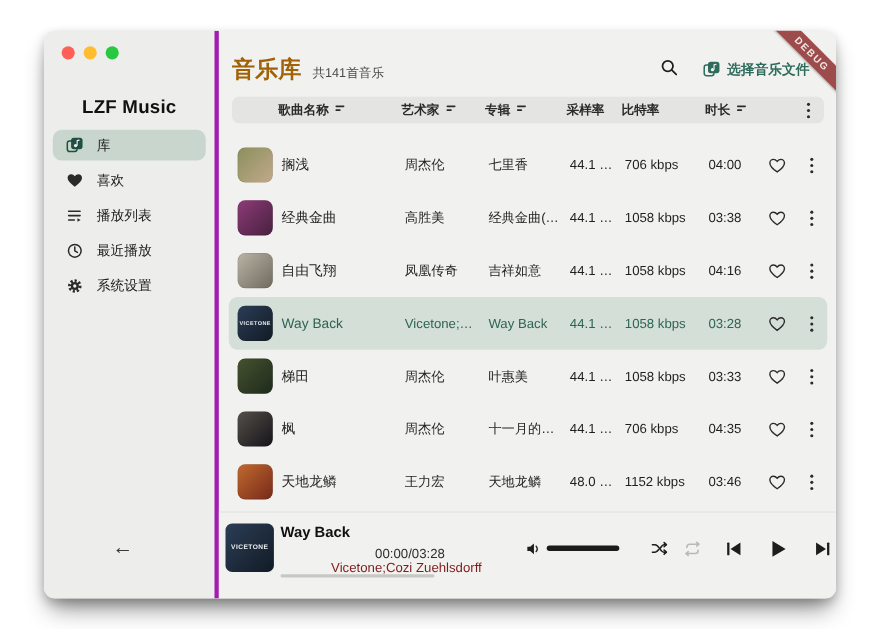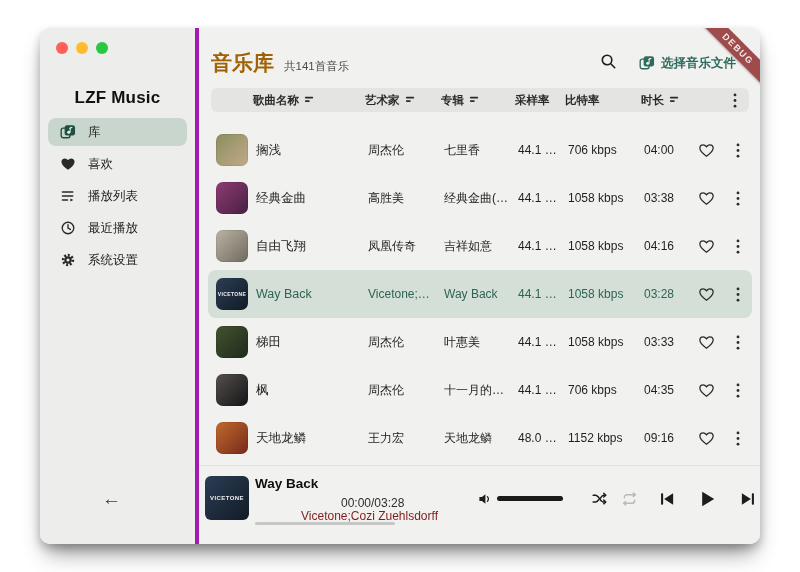--- a/index.html
+++ b/index.html
@@ -351,21 +351,21 @@
   </div>
           <div class="row grid">
     <div class="art" style="background: linear-gradient(135deg, rgb(192, 106, 46), rgb(119, 41, 26));">
               <span class="art-label"></span>
             </div>
     <div class="cell c-title">天地龙鳞</div>
     <div class="cell c-artist">王力宏</div>
     <div class="cell c-album">天地龙鳞</div>
     <div class="cell c-sample">48.0 kHz</div>
     <div class="cell c-bitrate">1152 kbps</div>
-    <div class="cell c-duration">09:16</div>
+    <div class="cell c-duration">03:46</div>
     <button class="heart-btn">
               <svg viewBox="0 0 20 20" width="17" height="17" fill="none" stroke="currentColor" stroke-width="1.5">
                 <path d="M10 16.8C5 13.4 2.2 10.3 2.2 7.2c0-2.1 1.7-3.8 3.8-3.8 1.5 0 2.9.8 4 2.2 1.1-1.4 2.5-2.2 4-2.2 2.1 0 3.8 1.7 3.8 3.8 0 3.1-2.8 6.2-7.8 9.6z"></path>
               </svg>
             </button>
     <button class="kebab-btn">
               <svg viewBox="0 0 4 16" width="4" height="15" fill="currentColor">
                 <circle cx="2" cy="2" r="1.5"></circle>
                 <circle cx="2" cy="8" r="1.5"></circle>
                 <circle cx="2" cy="14" r="1.5"></circle>

